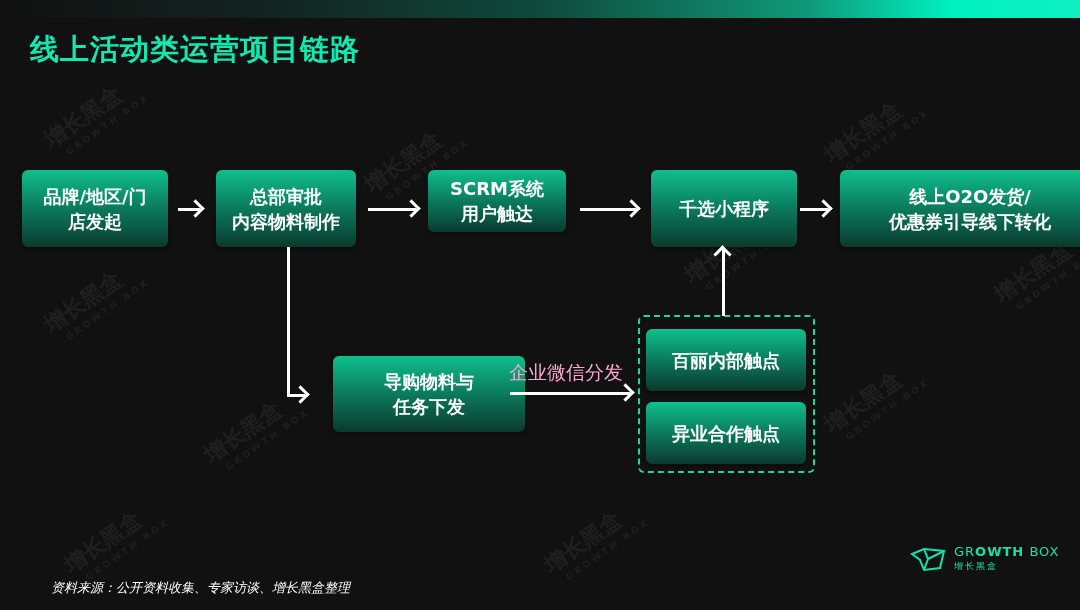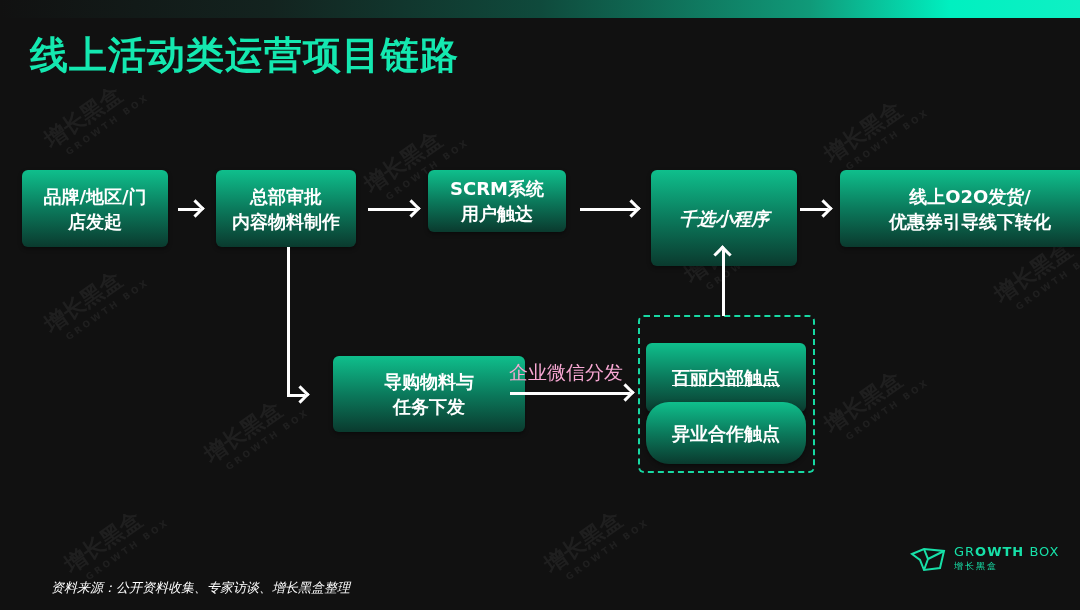--- a/index.html
+++ b/index.html
@@ -8,21 +8,21 @@
     background: #111111;
     font-family: "DejaVu Sans", "Liberation Sans", sans-serif;
     position: relative;
   }
   .topbar {
     position: absolute; left: 0; top: 0; width: 1080px; height: 18px;
     background: linear-gradient(90deg, #111111 0%, #13231f 25%, #0f4a3c 50%, #109a79 75%, #00f0c0 88%, #0ff0c4 100%);
   }
   .title {
     position: absolute; left: 30px; top: 30px;
-    font-size: 38px; font-weight: bold; color: #14e8b0;
+    font-size: 29px; font-weight: bold; color: #14e8b0;
     letter-spacing: 1px;
   }
   .wm {
     position: absolute; color: rgba(255,255,255,0.06);
     font-size: 22px; font-weight: bold; transform: rotate(-35deg);
     white-space: nowrap; pointer-events: none;
   }
   .wm small { display:block; font-size: 9px; letter-spacing: 3px; margin-left: 10px; }
   .box {
     position: absolute;
@@ -102,21 +102,21 @@
 <div class="arrow-h" style="left:368px;top:208px;width:48px;"></div>
 
 <div class="box" style="left:428px;top:170px;width:138px;height:62px;">
   <div>
       <span>SCRM系统</span>
       <span>用户触达</span>
     </div>
 </div>
 <div class="arrow-h" style="left:580px;top:208px;width:56px;"></div>
 
-<div class="box" style="left:651px;top:170px;width:146px;height:96px;font-style:italic;">
+<div class="box" style="left:651px;top:170px;width:146px;height:77px;">
   <div>
       <span>千选小程序</span>
     </div>
 </div>
 <div class="arrow-h" style="left:800px;top:208px;width:28px;"></div>
 
 <div class="box" style="left:840px;top:170px;width:260px;height:77px;">
   <div>
       <span>线上O2O发货/</span>
       <span>优惠券引导线下转化</span>
@@ -130,26 +130,26 @@
   <div>
       <span>导购物料与</span>
       <span>任务下发</span>
     </div>
 </div>
 
 <div class="label-green" style="left:509px;top:360px;">企业微信分发</div>
 <div class="arrow-h" style="left:510px;top:392px;width:120px;"></div>
 
 <div class="dashed" style="left:638px;top:315px;width:173px;height:154px;"></div>
-<div class="box" style="left:646px;top:343px;width:160px;height:69px;text-decoration:underline;">
+<div class="box" style="left:646px;top:329px;width:160px;height:62px;">
   <div>
       <span>百丽内部触点</span>
     </div>
 </div>
-<div class="box" style="left:646px;top:402px;width:160px;height:62px;border-radius:23px;">
+<div class="box" style="left:646px;top:402px;width:160px;height:62px;">
   <div>
       <span>异业合作触点</span>
     </div>
 </div>
 
 <div class="arrow-up" style="left:722px;top:250px;height:66px;"></div>
 
 <div class="source">资料来源：公开资料收集、专家访谈、增长黑盒整理</div>
 
 <div class="logo">

